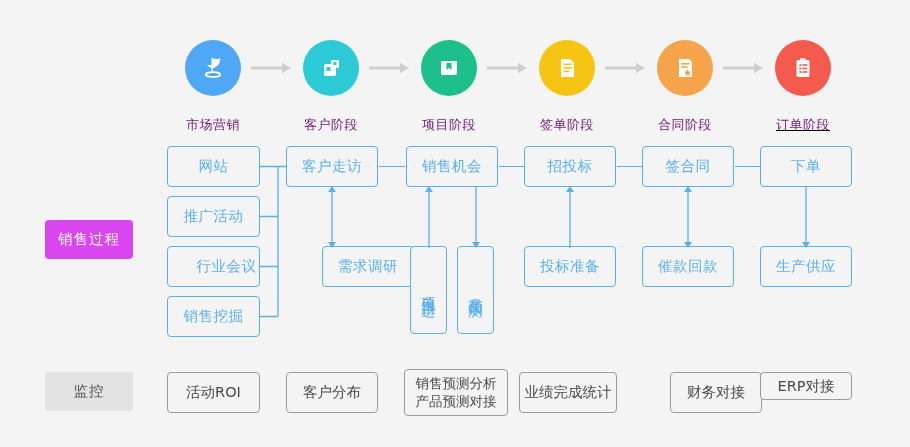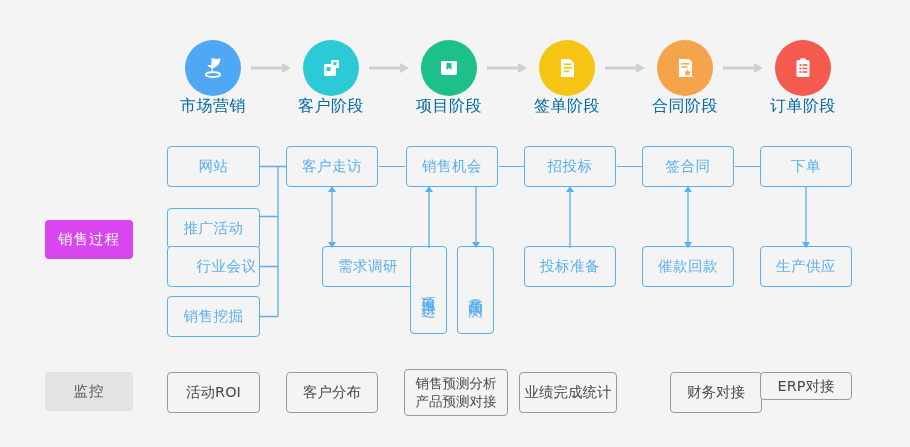--- a/index.html
+++ b/index.html
@@ -28,23 +28,23 @@
   .circle {
     width: 56px; height: 56px;
     border-radius: 50%;
     margin: 0 auto;
     display: flex;
     align-items: center;
     justify-content: center;
   }
   .circle svg { display: block; }
   .stage-label {
-    margin-top: 0;
-    font-size: 16px;
-    color: #0369a1;
+    margin-top: 20px;
+    font-size: 13px;
+    color: #701a75;
     letter-spacing: 0.5px;
     white-space: nowrap;
   }
   .stage-arrow {
     position: absolute;
     top: 62px;
     width: 42px;
     height: 12px;
   }
   
@@ -193,41 +193,41 @@
         <path d="M16.6 15.2 L17.7 17.4 L20.1 17.8 L18.4 19.5 L18.8 21.9 L16.6 20.8 L14.4 21.9 L14.8 19.5 L13.1 17.8 L15.5 17.4 Z" fill="#F5A44B"></path>
       </svg>
     </div>
     <div class="stage-label">合同阶段</div>
   </div>
   <svg class="stage-arrow" style="left:723px;">
     <path d="M0 6 L32 6" stroke="#CFCFCF" stroke-width="3"></path>
     <path d="M31 1 L40 6 L31 11 Z" fill="#CFCFCF"></path>
   </svg>
 
-  <div class="stage-item" style="left:744px; top:40px;">
+  <div class="stage-item" style="left:744px; top:40px;text-decoration:underline;">
     <div class="circle" style="background:#F45B4E;">
       <svg width="28" height="28" viewBox="0 0 28 28">
         <rect x="7.5" y="6" width="13" height="17" rx="1.6" fill="#ffffff"></rect>
         <rect x="11.3" y="4.2" width="5.4" height="3.2" rx="1" fill="#ffffff"></rect>
         <circle cx="11.3" cy="11" r="1.1" fill="#F45B4E"></circle>
         <rect x="13.4" y="10.2" width="5" height="1.6" fill="#F45B4E"></rect>
         <circle cx="11.3" cy="14.5" r="1.1" fill="#F45B4E"></circle>
         <rect x="13.4" y="13.7" width="5" height="1.6" fill="#F45B4E"></rect>
         <circle cx="11.3" cy="18" r="1.1" fill="#F45B4E"></circle>
         <rect x="13.4" y="17.2" width="5" height="1.6" fill="#F45B4E"></rect>
       </svg>
     </div>
     <div class="stage-label">订单阶段</div>
   </div>
 
   <div class="badge badge-sales">销售过程</div>
   <div class="badge badge-monitor">监控</div>
 
   <div class="pbox" style="left:167px; top:146px; width:93px; height:41px;">网站</div>
-  <div class="pbox" style="left:167px; top:208px; width:93px; height:41px;">推广活动</div>
+  <div class="pbox" style="left:167px; top:196px; width:93px; height:41px;">推广活动</div>
   <div class="pbox" style="left:167px; top:246px; width:93px; height:41px;padding-left:26px;">行业会议</div>
   <div class="pbox" style="left:167px; top:296px; width:93px; height:41px;">销售挖掘</div>
 
   <svg class="conn-svg" style="left:258px; top:160px; width:32px; height:165px;">
     <path d="M2 6.5 L20 6.5 M2 56.5 L20 56.5 M2 106.5 L20 106.5 M2 156.5 L20 156.5 M20 6.5 L20 156.5 M20 6.5 L30 6.5" stroke="#5AAFEF" stroke-width="1.3" fill="none"></path>
   </svg>
 
   <div class="pbox" style="left:286px; top:146px; width:92px; height:41px;">客户走访</div>
   <div class="pbox" style="left:286px; top:246px; width:92px; height:41px;margin-left:36px;">需求调研</div>
   <svg class="conn-svg" style="left:326px; top:186px; width:12px; height:62px;">

